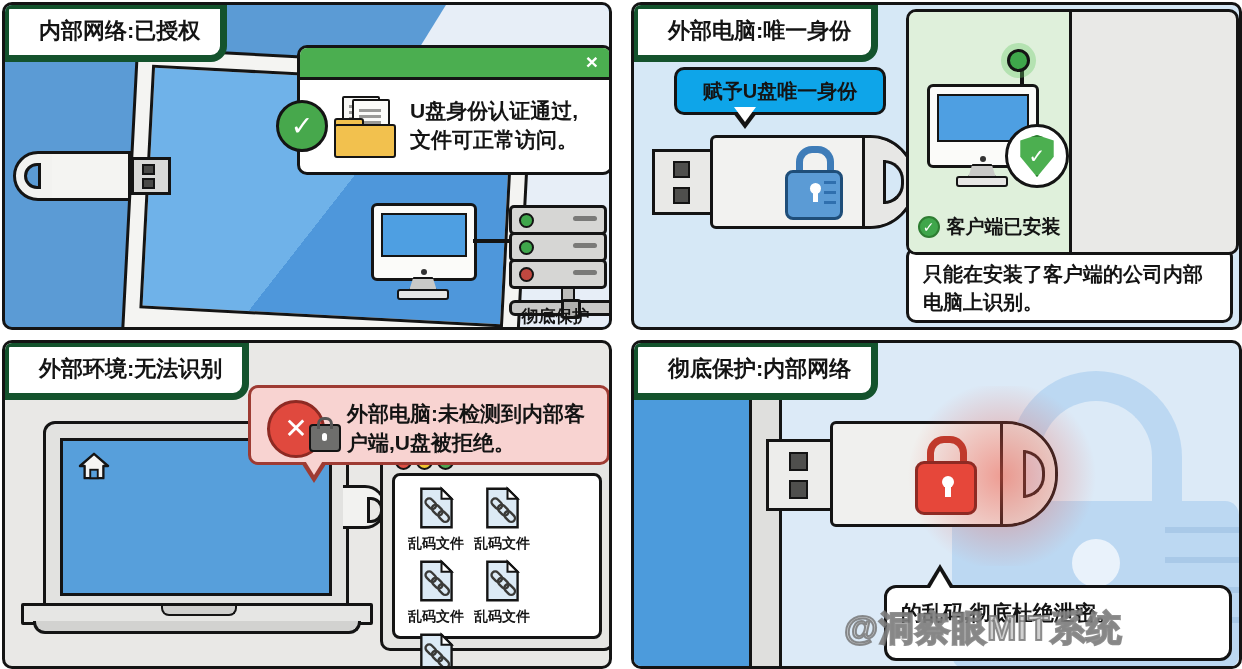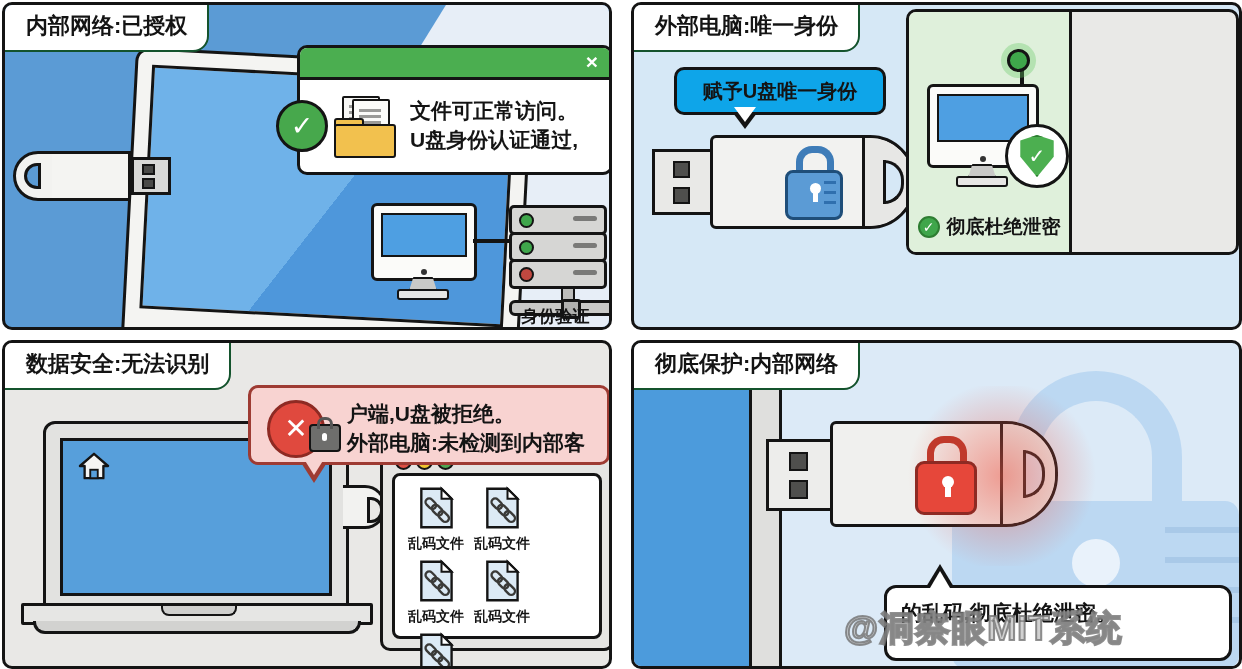--- a/index.html
+++ b/index.html
@@ -3,22 +3,22 @@
 <meta charset="utf-8">
 <style>
   html,body{margin:0;padding:0;background:#fff;}
   #stage{position:relative;width:1242px;height:669px;background:#fff;overflow:hidden;
          font-family:"Liberation Sans","DejaVu Sans",sans-serif;color:#141414;}
   .panel{position:absolute;border:3px solid #141414;border-radius:10px;overflow:hidden;background:#fff;}
   #p1{left:2px;top:2px;width:604px;height:322px;background:#5B9BD5;}
   #p2{left:631px;top:2px;width:605px;height:322px;background:#D6E8F6;}
   #p3{left:2px;top:340px;width:604px;height:323px;background:#E9E8E6;}
   #p4{left:631px;top:340px;width:605px;height:323px;background:#DCEAF7;}
-  .ptitle{position:absolute;left:-3px;top:-3px;z-index:40;background:#fff;border:2px solid #14532d;
-          border-radius:8px 0 16px 0;padding:7px 20px 9px 22px;font-size:22px;font-weight:700;white-space:nowrap;}
+  .ptitle{position:absolute;left:-3px;top:-3px;z-index:40;background:#fff;border:7px solid #14532d;
+          border-radius:8px 0 16px 0;padding:7px 20px 9px 30px;font-size:22px;font-weight:700;white-space:nowrap;}
 
   
   .p1-light{position:absolute;inset:0;background:#E7EEF7;clip-path:polygon(73% 0,100% 0,100% 100%,40% 100%);}
   .big-mon{position:absolute;left:122px;top:52px;width:392px;height:330px;background:#F4F4F2;
            border:3px solid #141414;border-radius:14px;transform:rotate(3deg);}
   .big-mon .scr{position:absolute;left:14px;top:14px;right:14px;height:238px;border:3px solid #141414;
            background:linear-gradient(125deg,#6FB2E9 0 52%,#4E97DB 52%);}
   .usb-a{position:absolute;left:8px;top:146px;width:156px;height:50px;}
   .usb-a .cap{position:absolute;left:0;top:0;width:36px;height:44px;background:#F2F2F0;border:3px solid #141414;border-radius:25px 0 0 25px;}
   .usb-a .hole{position:absolute;left:8px;top:9px;width:11px;height:20px;background:#5B9BD5;border:3px solid #141414;border-radius:13px 0 0 13px;}
@@ -190,22 +190,22 @@
             </span>
           <span class="doc2">
               <span class="dline" style="top:8px"></span>
               <span class="dline" style="top:14px"></span>
               <span class="dline" style="top:20px"></span>
             </span>
           <span class="ftab"></span>
           <span class="fbody"></span>
         </span>
         <span class="note-text">
+          <span class="ln">U盘身份认证通过,</span>
           <span class="ln">文件可正常访问。</span>
-          <span class="ln">U盘身份认证通过,</span>
         </span>
       </div>
     </div>
 
     <div class="net">
       <div class="mini-mon" style="left:0;top:10px;">
         <div class="ms"></div>
           <div class="md"></div>
       </div>
       <div class="mini-stand" style="left:37px;top:84px;"></div>
@@ -223,21 +223,21 @@
         <div class="srv-row">
             <span class="led" style="background:#C04840"></span>
             <span class="slot"></span>
           </div>
         <div class="srv-stem"></div>
         <div class="srv-hub">
             <span class="hub-sq"></span>
           </div>
       </div>
       <div class="net-label">
-        <div class="net-cn">身份验证</div>
+        <div class="net-cn">彻底保护</div>
         <div class="net-en">(Internal Network)</div>
       </div>
     </div>
 
     <div class="ptitle">内部网络:已授权</div>
   </div>
 
   <div class="panel" id="p2">
 
     <div class="bubble">赋予U盘唯一身份</div>
@@ -276,25 +276,26 @@
         </div>
         <div class="mini-stand" style="left:58px;top:152px;"></div>
         <div class="mini-base" style="left:47px;top:164px;"></div>
         <div class="badge" style="left:96px;top:112px;">
           <div class="shield">
               <span>✓</span>
             </div>
         </div>
         <div class="lblrow">
           <span class="chip chip-ok">✓</span>
-          <span>彻底杜绝泄密</span>
-        </div>
-      </div>
-    </div>
-
+          <span>客户端已安装</span>
+        </div>
+      </div>
+    </div>
+
+    <div class="cap2">只能在安装了客户端的公司内部电脑上识别。</div>
 
     <div class="ptitle">外部电脑:唯一身份</div>
   </div>
 
   <div class="panel" id="p3">
 
     <div class="lap-scr">
       <div class="in">
         <svg width="34" height="30" viewBox="0 0 36 32" style="position:absolute;left:14px;top:10px;">
           <path d="M18 3 L33 16 H28 V29 H8 V16 H3 Z" fill="#F5F5F3" stroke="#141414" stroke-width="2.5" stroke-linejoin="round"></path>
@@ -378,27 +379,27 @@
               </svg>
             
           </div>
         </div>
       </div>
     </div>
 
     <div class="alert">
       <div class="xcirc">✕</div>
       <div class="minilock"></div>
+      <span class="ln">外部电脑:未检测到内部客</span>
       <span class="ln">户端,U盘被拒绝。</span>
-      <span class="ln">外部电脑:未检测到内部客</span>
     </div>
     <div class="tail-a1"></div>
       <div class="tail-a2"></div>
 
-    <div class="ptitle">数据安全:无法识别</div>
+    <div class="ptitle">外部环境:无法识别</div>
   </div>
 
   <div class="panel" id="p4">
 
     <div class="door-b"></div>
     <div class="door-g"></div>
 
     <div class="biglock">
       <div class="sh"></div>
       <div class="bo"></div>

